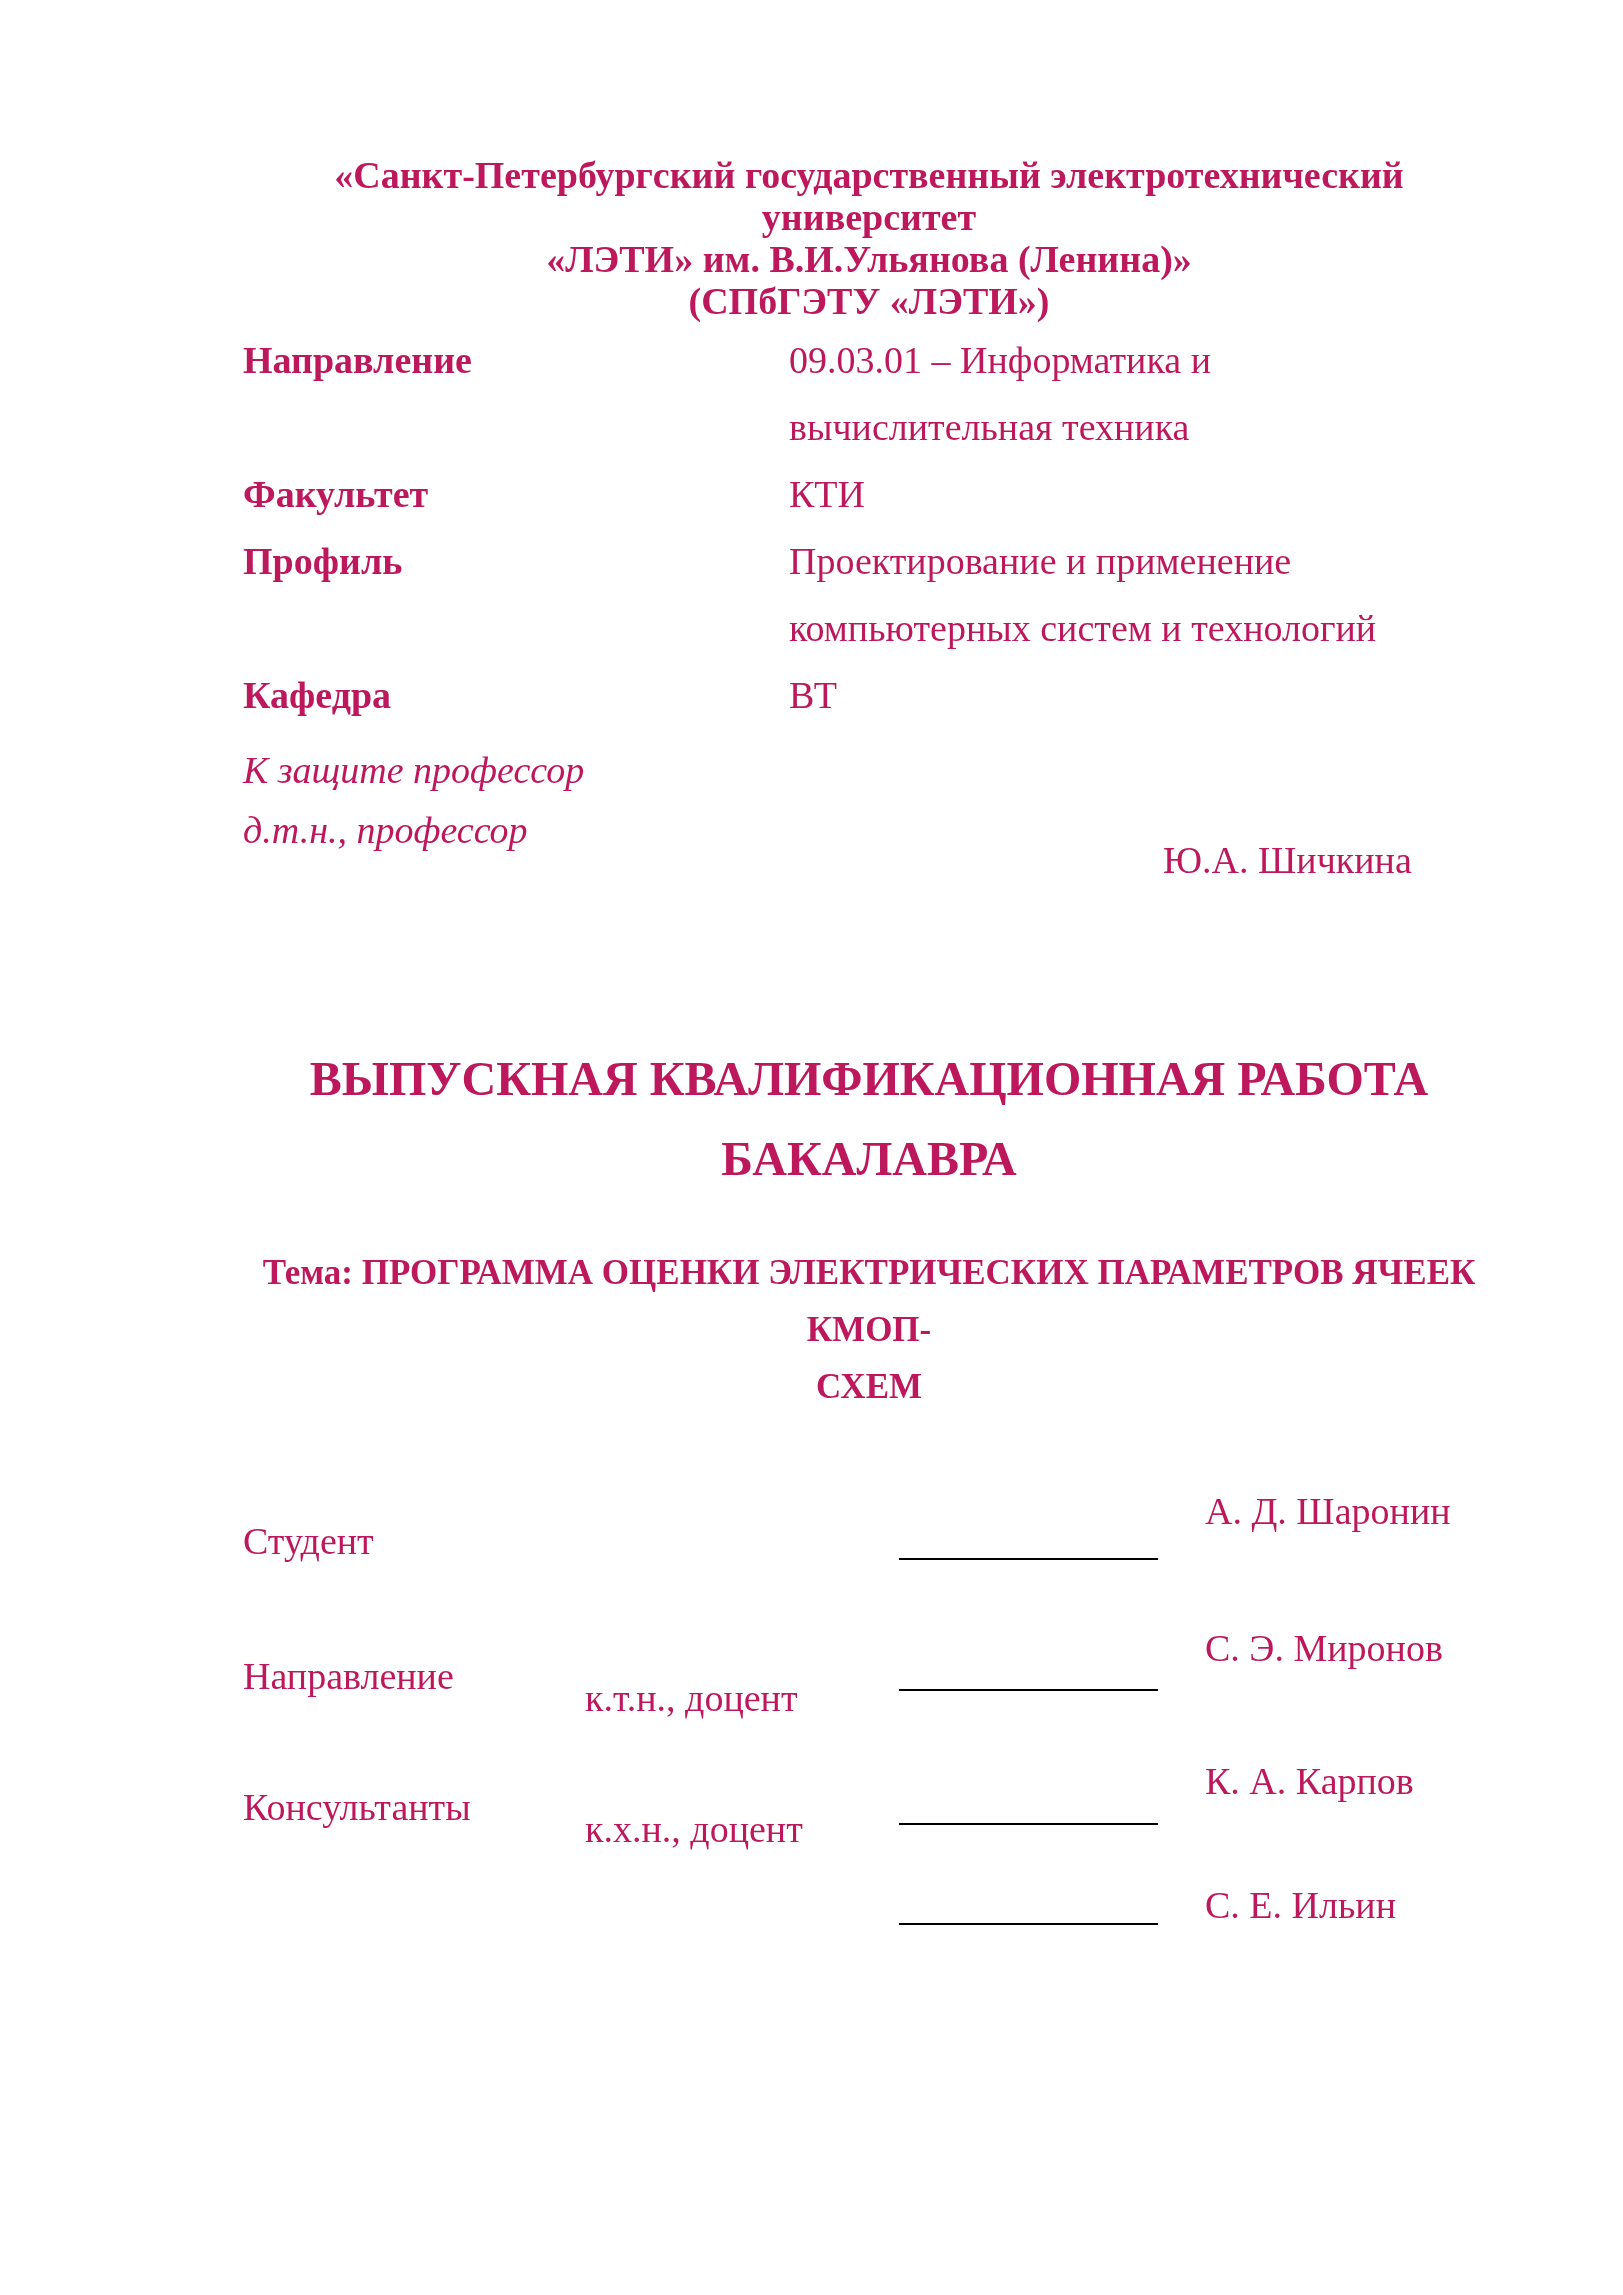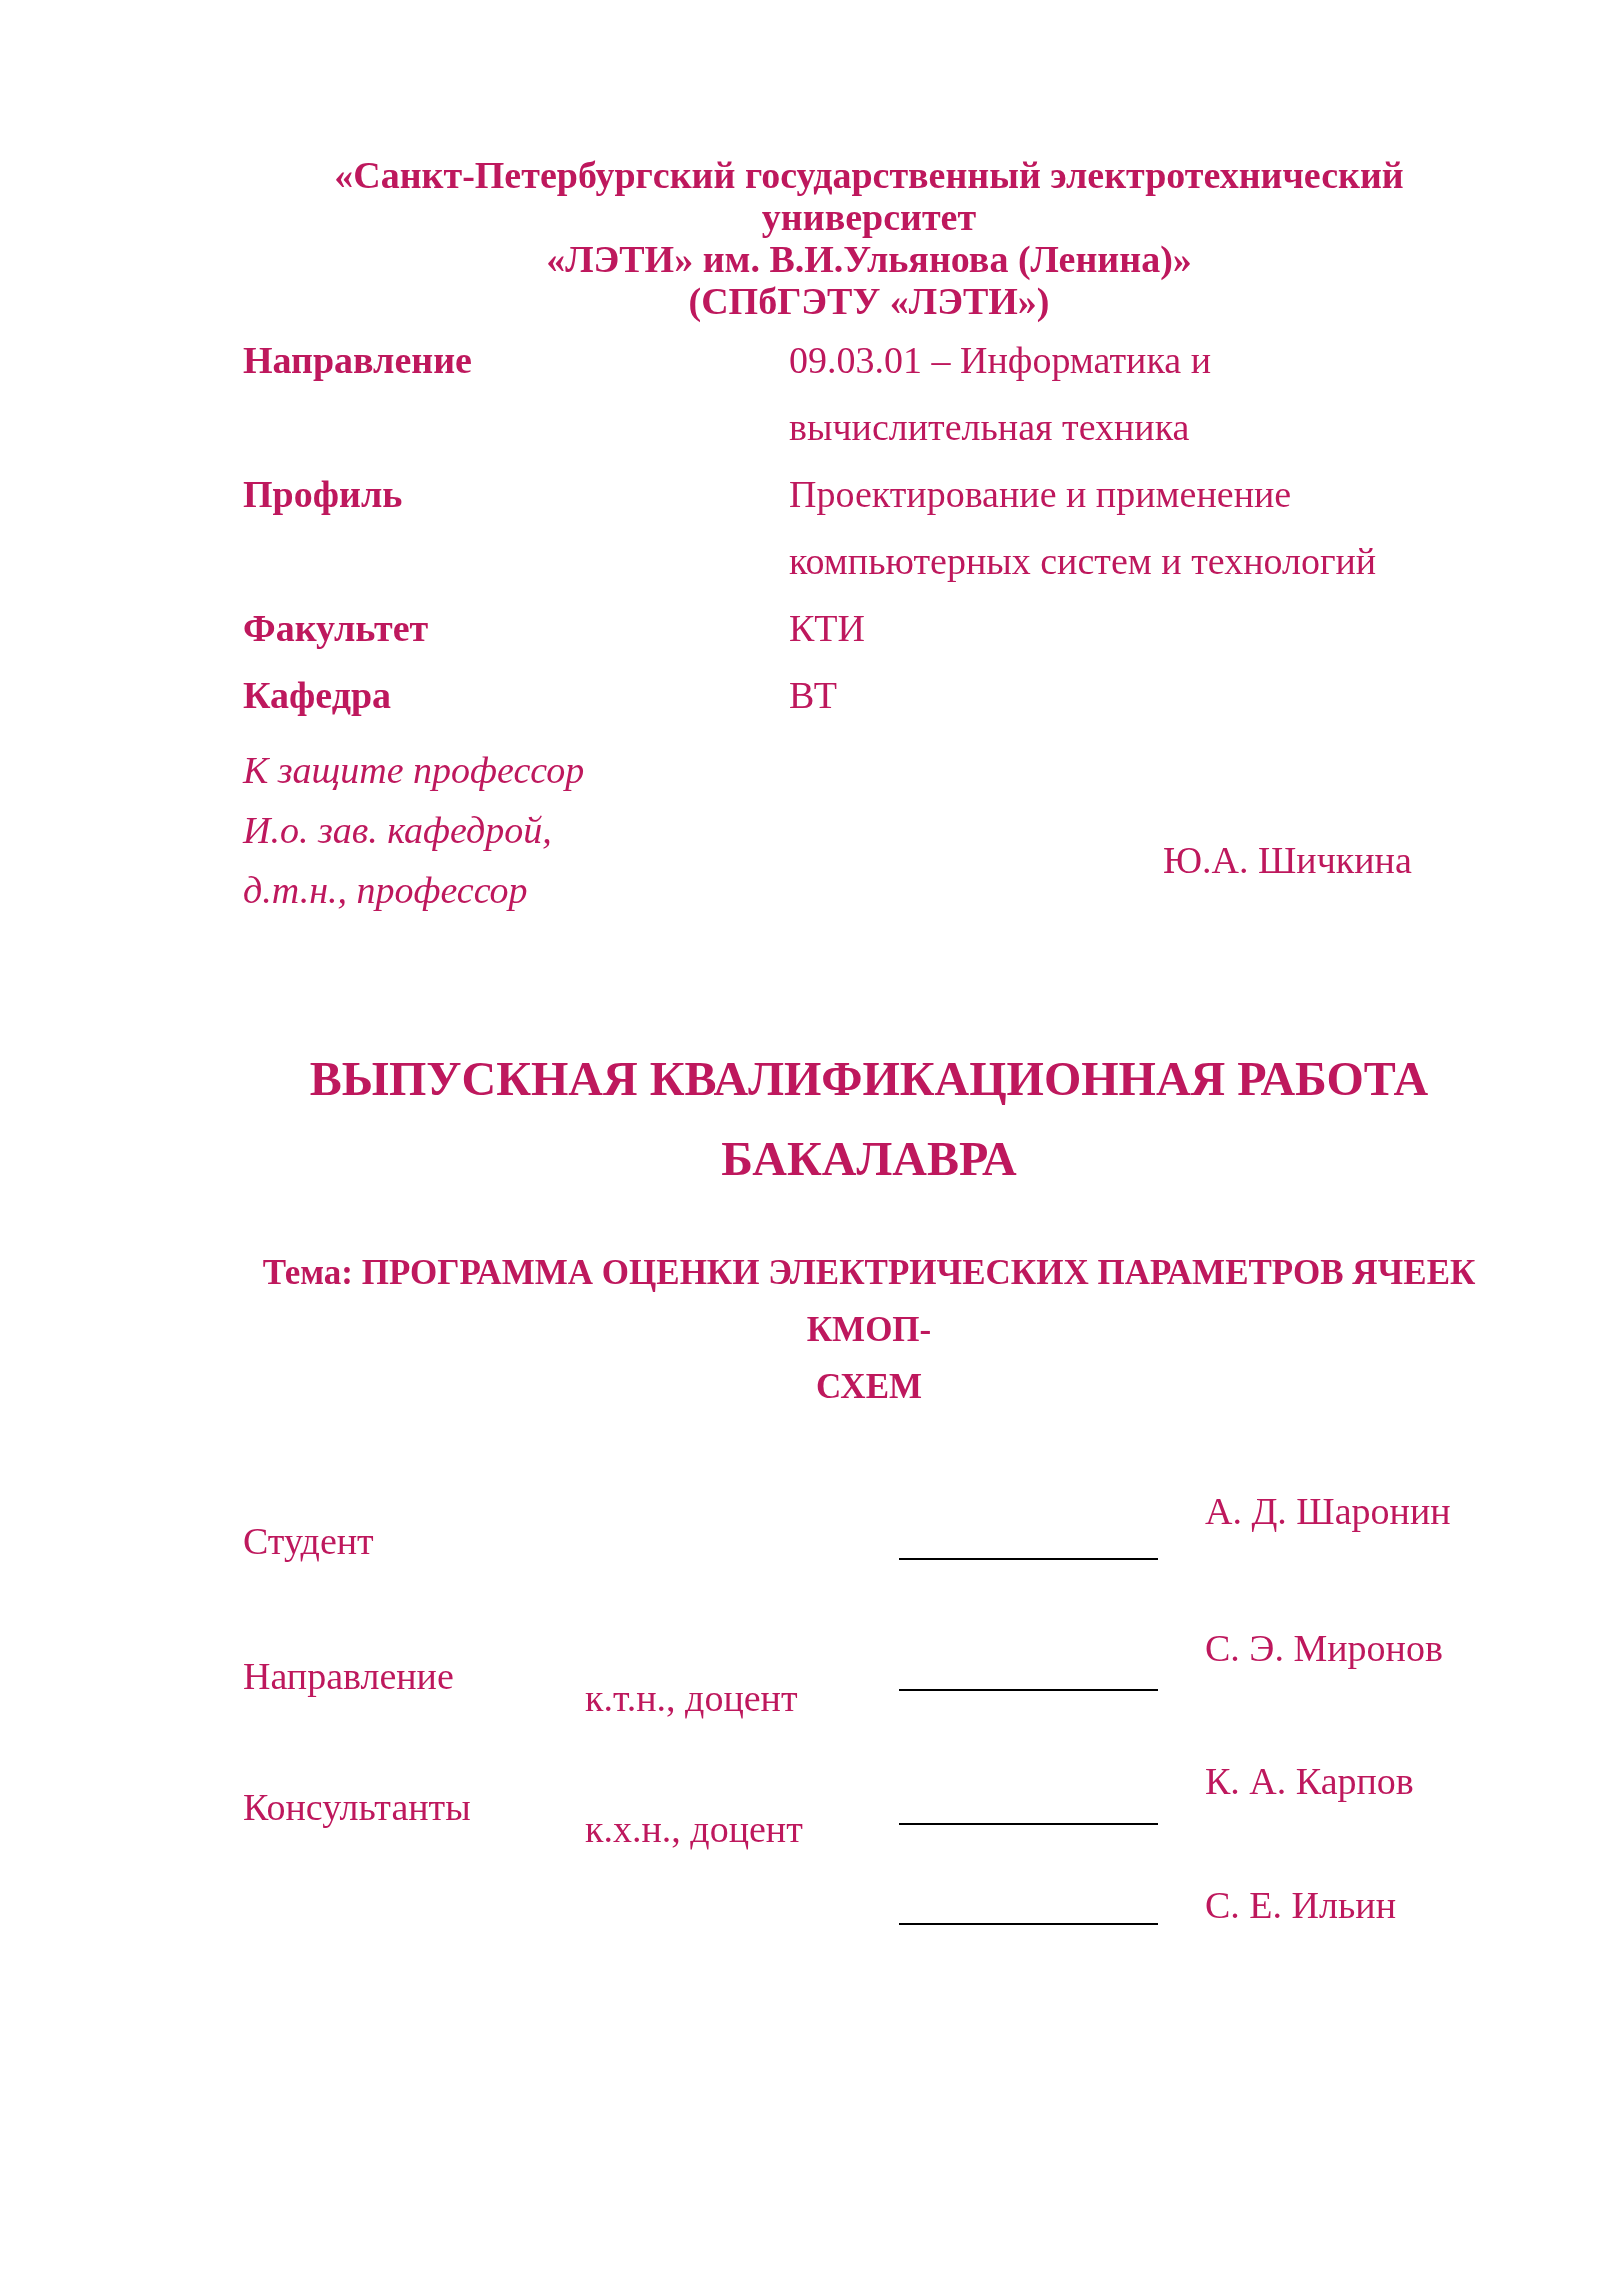--- a/index.html
+++ b/index.html
@@ -103,37 +103,36 @@
     <div>(СПбГЭТУ «ЛЭТИ»)</div>
   </div>
 
   <div class="abs info">
     <div class="info-row">
       <div class="info-label">Направление</div>
       <div class="info-value">09.03.01 – Информатика и
 вычислительная техника</div>
     </div>
     <div class="info-row">
+      <div class="info-label">Факультет</div>
+      <div class="info-value">КТИ</div>
+    </div>
+    <div class="info-row">
       <div class="info-label">Профиль</div>
       <div class="info-value">Проектирование и применение
 компьютерных систем и технологий</div>
-    </div>
-    <div class="info-row">
-      <div class="info-label">Факультет</div>
-      <div class="info-value">КТИ</div>
     </div>
     <div class="info-row">
       <div class="info-label">Кафедра</div>
       <div class="info-value">ВТ</div>
     </div>
   </div>
 
   <div class="abs approval">
     <div>К защите профессор</div>
-    <div>И.о. зав. кафедрой,</div>
     <div>д.т.н., профессор</div>
   </div>
   <div class="abs approver-name">Ю.А. Шичкина</div>
 
   <div class="abs work-title">
     <div>ВЫПУСКНАЯ КВАЛИФИКАЦИОННАЯ РАБОТА</div>
     <div>БАКАЛАВРА</div>
   </div>
 
   <div class="abs theme">Тема: ПРОГРАММА ОЦЕНКИ ЭЛЕКТРИЧЕСКИХ ПАРАМЕТРОВ ЯЧЕЕК КМОП-

